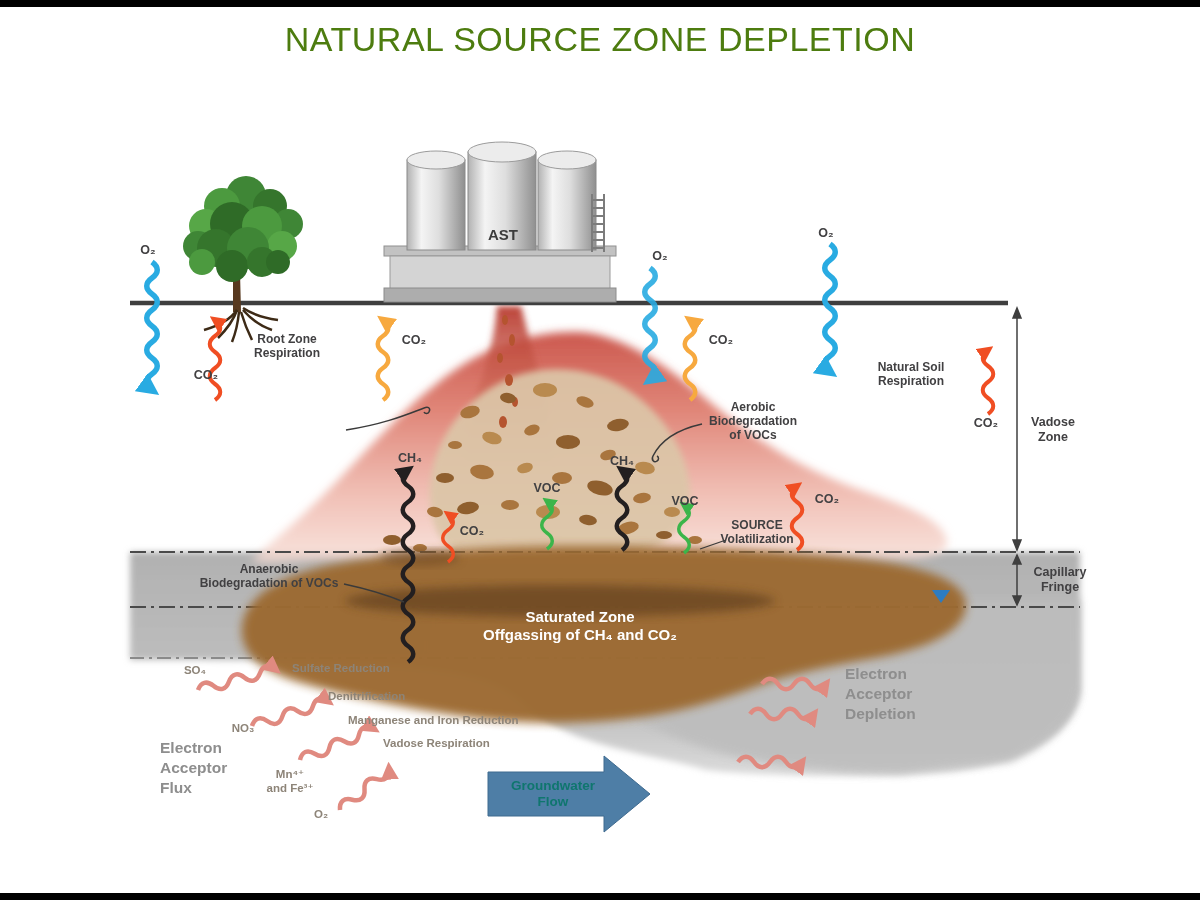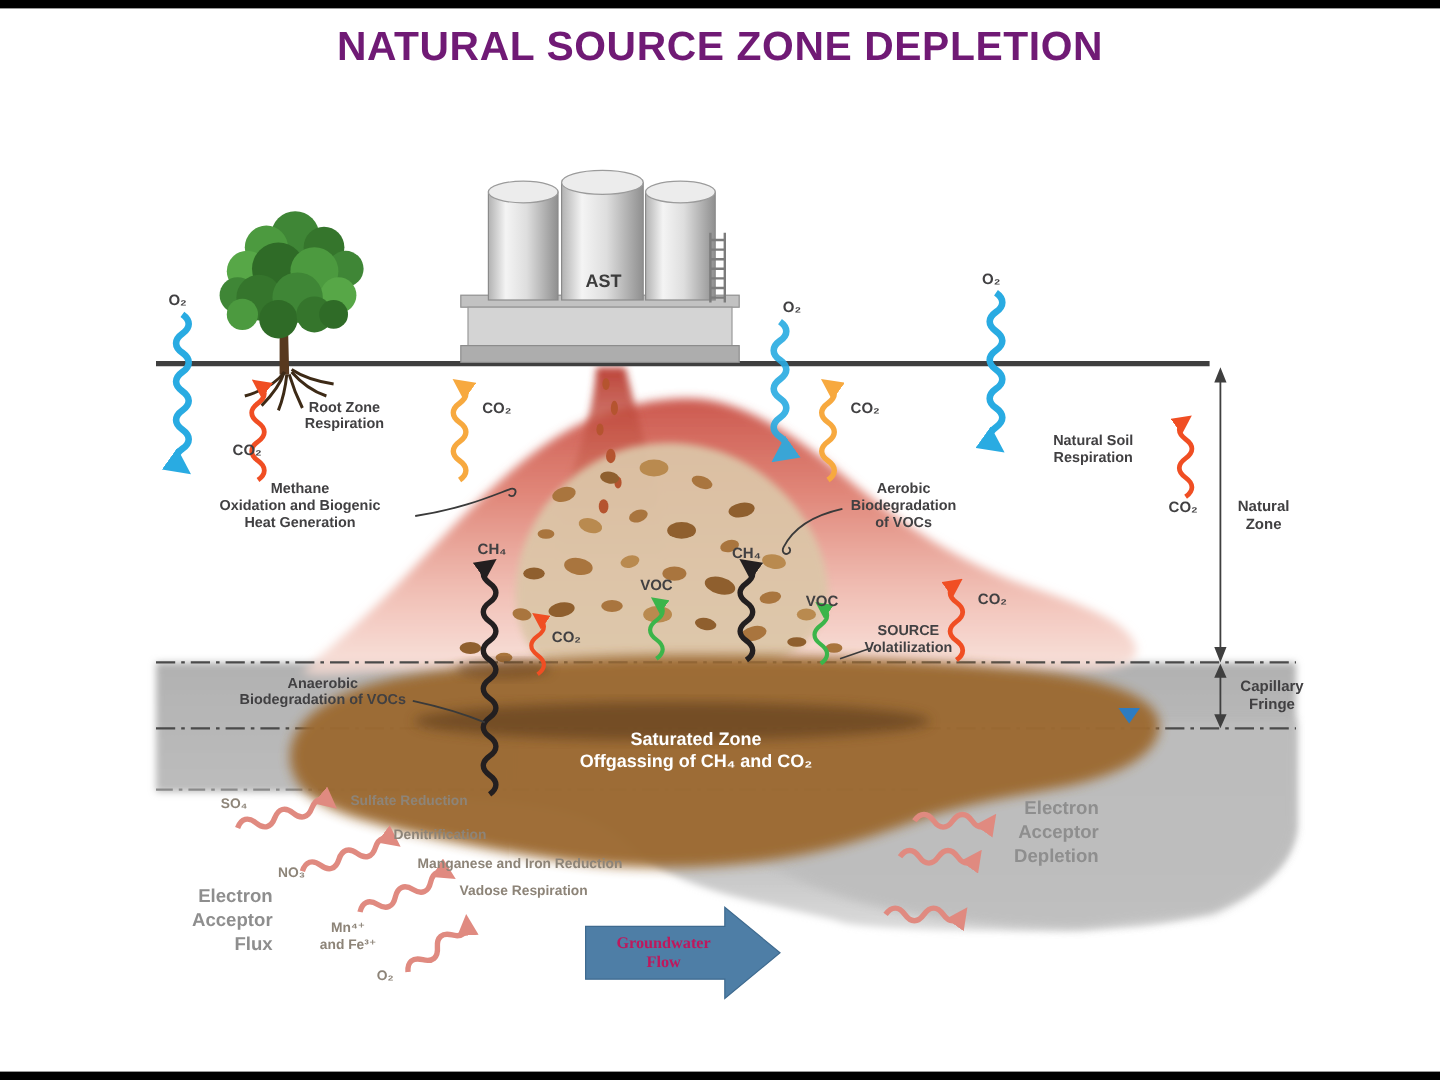--- a/index.html
+++ b/index.html
@@ -1,30 +1,30 @@
 <!DOCTYPE html>
 <html><head>
 <meta charset="utf-8">
 <style>
   html,body{margin:0;padding:0;background:#ffffff;}
   #stage{position:relative;width:1200px;height:900px;background:#ffffff;overflow:hidden;
          font-family:"Liberation Sans","DejaVu Sans",sans-serif;}
   .edgebar{position:absolute;left:0;width:100%;height:7px;background:#000;}
   .title{position:absolute;left:0;right:0;top:20px;text-align:center;
-         font-weight:bold;font-size:34px;color:#701a75;letter-spacing:.5px;}
+         font-weight:normal;font-size:34px;color:#4d7c0f;letter-spacing:.5px;}
   svg{position:absolute;left:0;top:0;}
   .lbl{position:absolute;font-weight:bold;font-size:12px;line-height:1.18;color:#414042;
        text-align:center;white-space:pre-line;transform:translateX(-50%);}
   .gas{font-size:12.5px;}
   .zone{font-size:12.5px;}
   .white{color:#ffffff;font-size:15px;text-align:center;}
-  .gw{color:#be185d;font-size:13.5px;font-family:Liberation Serif, serif;}
+  .gw{color:#0f766e;font-size:13.5px;}
   .reduction{color:#8d8478;font-size:11.5px;transform:none;text-align:left;}
   .acceptor{color:#8d8478;font-size:11.5px;margin-left:12px;}
-  .big-gray{font-size:15.5px;color:#8e8e8e;text-align:right;transform:none;line-height:1.3;}
+  .big-gray{font-size:15.5px;color:#8e8e8e;text-align:left;transform:none;line-height:1.3;}
   .ast{font-size:15px;color:#3c3c3c;margin-top:21px;}
 </style>
 </head>
 <body>
 
 <div id="stage">
 
   <div class="edgebar" style="top:0"></div>
   <div class="edgebar" style="bottom:0"></div>
 
@@ -237,41 +237,38 @@
     <path d="M932,590 L950,590 L941,603 Z" fill="#2d7cc1"></path>
 
     <polygon points="488,772 604,772 604,756 650,794 604,832 604,816 488,816" fill="#4e7ea6" stroke="#3e6a8f"></polygon>
   </svg>
 
   <div class="lbl gas" style="left:148px;top:243px">O₂</div>
   <div class="lbl gas" style="left:206px;top:368px">CO₂</div>
   <div class="lbl" style="left:287px;top:332px">Root Zone
 Respiration</div>
   <div class="lbl gas" style="left:414px;top:333px">CO₂</div>
-  <div class="lbl" style="left:250px;top:400px">Methane
-Oxidation and Biogenic
-Heat Generation</div>
   <div class="lbl gas" style="left:410px;top:451px">CH₄</div>
   <div class="lbl gas" style="left:547px;top:481px">VOC</div>
   <div class="lbl gas" style="left:472px;top:524px">CO₂</div>
   <div class="lbl gas" style="left:622px;top:454px">CH₄</div>
   <div class="lbl gas" style="left:685px;top:494px">VOC</div>
   <div class="lbl gas" style="left:660px;top:249px">O₂</div>
   <div class="lbl gas" style="left:721px;top:333px">CO₂</div>
   <div class="lbl" style="left:753px;top:400px">Aerobic
 Biodegradation
 of VOCs</div>
   <div class="lbl" style="left:757px;top:518px">SOURCE
 Volatilization</div>
   <div class="lbl gas" style="left:827px;top:492px">CO₂</div>
   <div class="lbl gas" style="left:826px;top:226px">O₂</div>
   <div class="lbl" style="left:911px;top:360px">Natural Soil
 Respiration</div>
   <div class="lbl gas" style="left:986px;top:416px">CO₂</div>
-  <div class="lbl zone" style="left:1053px;top:415px">Natural
+  <div class="lbl zone" style="left:1053px;top:415px">Vadose
 Zone</div>
   <div class="lbl zone" style="left:1060px;top:565px">Capillary
 Fringe</div>
   <div class="lbl" style="left:269px;top:562px">Anaerobic
 Biodegradation of VOCs</div>
   <div class="lbl white" style="left:580px;top:608px">Saturated Zone
 Offgassing of CH₄ and CO₂</div>
 
   <div class="lbl acceptor" style="left:183px;top:664px">SO₄</div>
   <div class="lbl reduction" style="left:292px;top:662px">Sulfate Reduction</div>

